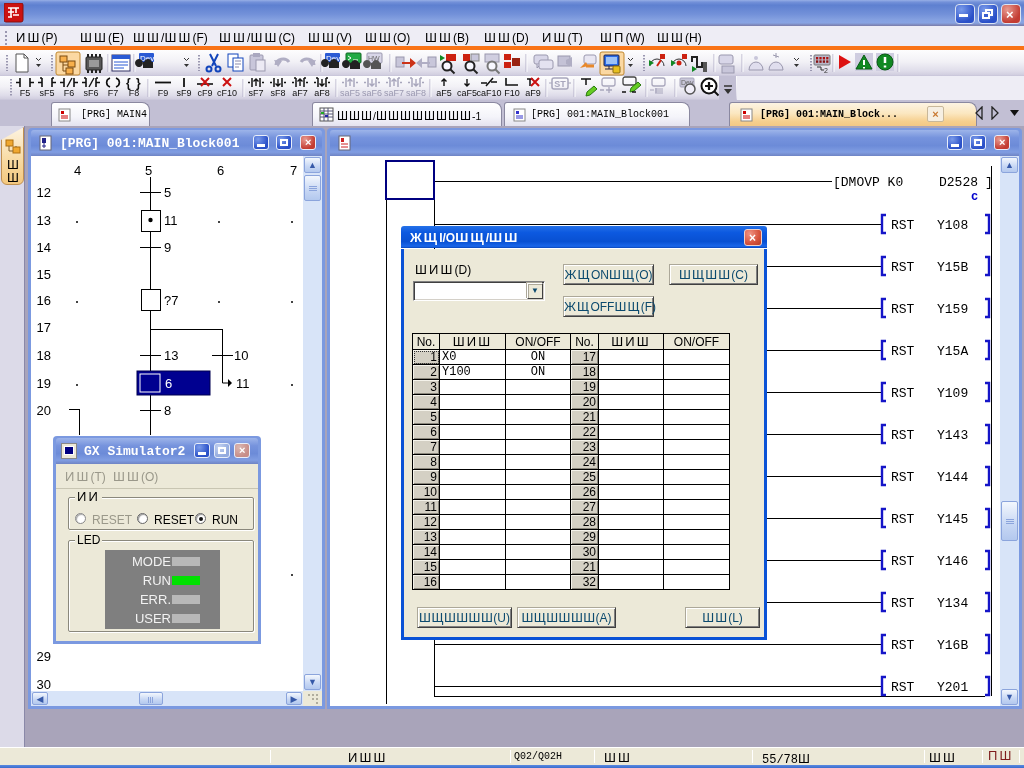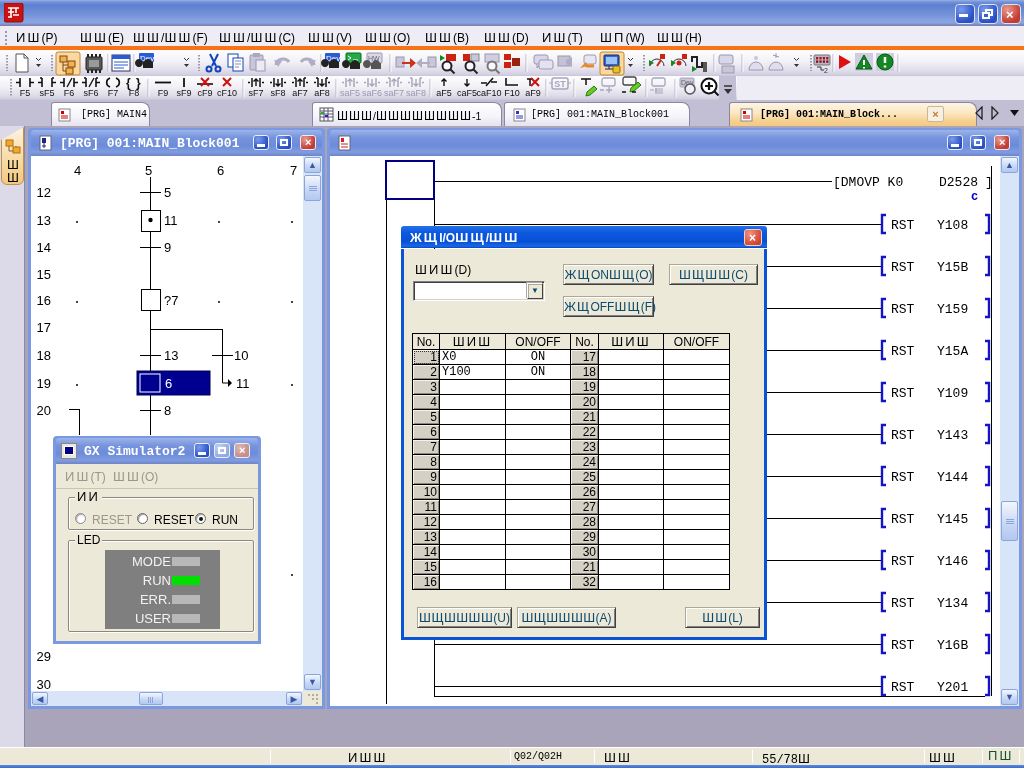--- a/index.html
+++ b/index.html
@@ -792,16 +792,16 @@
   <div class="abs" style="left:348px;top:2px"><span class="c h13">ИШШ</span></div>
   <div class="ssep" style="left:510px"></div>
   <div class="abs" style="left:514px;top:3px;font-family:'Liberation Mono',monospace;font-size:10px">Q02/Q02H</div>
   <div class="ssep" style="left:594px"></div>
   <div class="abs" style="left:604px;top:2px"><span class="c h13">ШШ</span></div>
   <div class="ssep" style="left:752px"></div>
   <div class="abs" style="left:762px;top:3px;font-family:'Liberation Mono',monospace;font-size:12px">55/78<span class="c h13" style="font-family:'Liberation Sans'">Ш</span></div>
   <div class="ssep" style="left:924px"></div>
   <div class="abs" style="left:929px;top:2px"><span class="c h13">ШШ</span></div>
   <div class="ssep" style="left:982px"></div>
-  <div class="abs" style="left:988px;top:0;color:#14532d"><span class="c h13">ПШ</span></div>
+  <div class="abs" style="left:988px;top:0;color:#7f1d1d"><span class="c h13">ПШ</span></div>
   <div class="ssep" style="left:1019px"></div>
   <div class="blue"></div>
 </div>
 
 </body></html>

